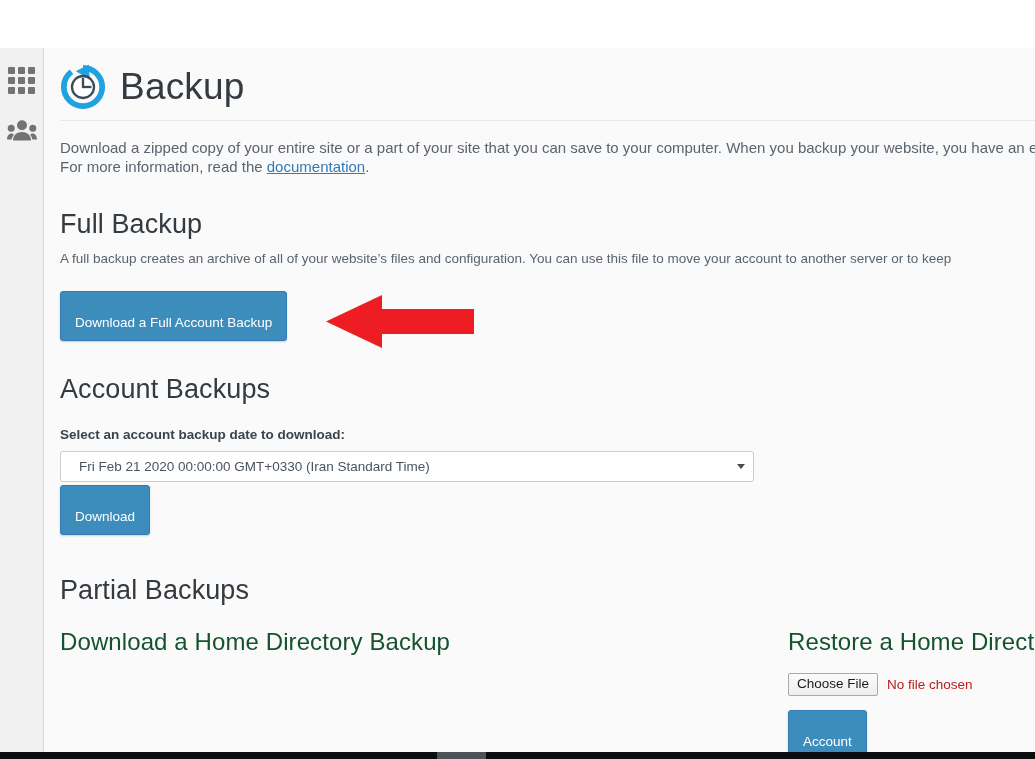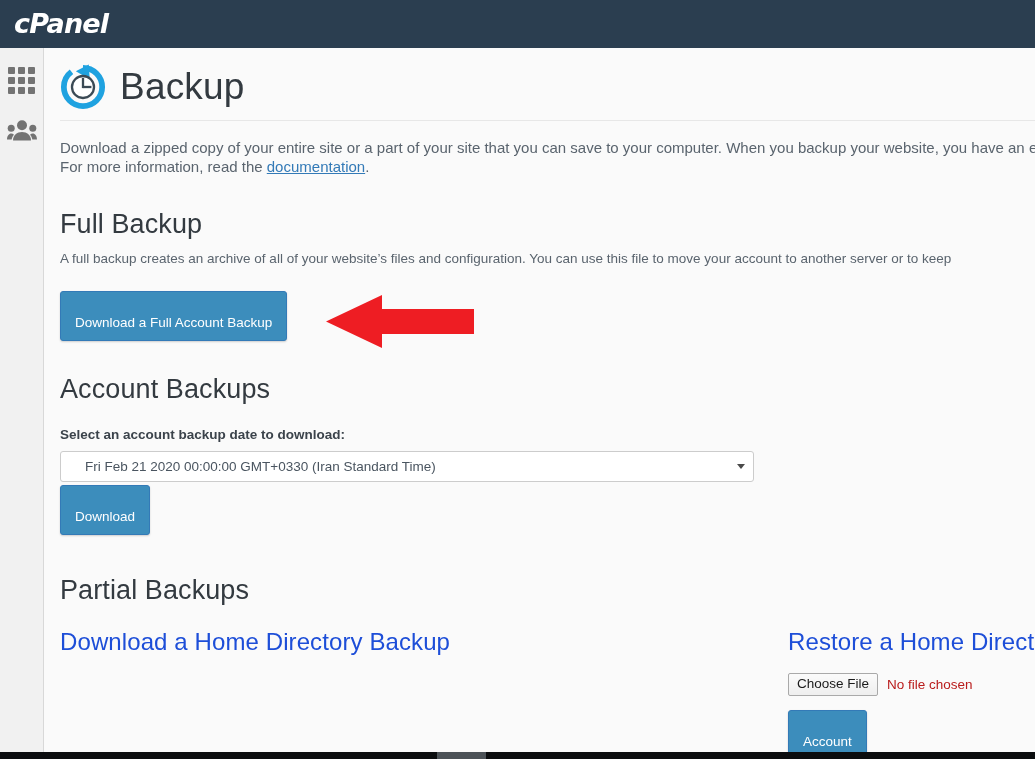--- a/index.html
+++ b/index.html
@@ -121,21 +121,21 @@
 
   .h2 {
     font-size: 27px;
     color: #333a40;
     font-weight: normal;
     margin-top: 33px;
     letter-spacing: 0.1px;
   }
   .h3 {
     font-size: 24px;
-    color: #1d4ed8;
+    color: #14532d;
     font-weight: normal;
     letter-spacing: 0.1px;
   }
   .para {
     font-size: 13.5px;
     color: #5a646e;
     margin-top: 11px;
     white-space: nowrap;
   }
 
@@ -181,21 +181,21 @@
     -webkit-appearance: none;
     appearance: none;
     width: 694px;
     height: 31px;
     border: 1px solid #cccccc;
     border-radius: 3px;
     background: #ffffff;
     color: #4a5560;
     font-size: 13.5px;
     font-family: "Liberation Sans", sans-serif;
-    padding: 0 24px 0 24px;
+    padding: 0 24px 0 18px;
     line-height: 29px;
   }
   .sel-caret {
     position: absolute;
     right: 9px; top: 13px;
     width: 0; height: 0;
     border-left: 4px solid transparent;
     border-right: 4px solid transparent;
     border-top: 5px solid #4a4a4a;
     pointer-events: none;
@@ -255,23 +255,20 @@
     left: 437px; top: 0;
     width: 49px; height: 7px;
     background: #4c5257;
   }
 </style>
 </head>
 <body>
 
 <div class="screen">
 
-  <div class="topbar">
-    <div class="brand">cPanel</div>
-  </div>
 
   <div class="sidebar">
     <div class="side-item first">
       <span class="grid-icon">
         <i></i>
           <i></i>
           <i></i>
           <i></i>
           <i></i>
           <i></i>

